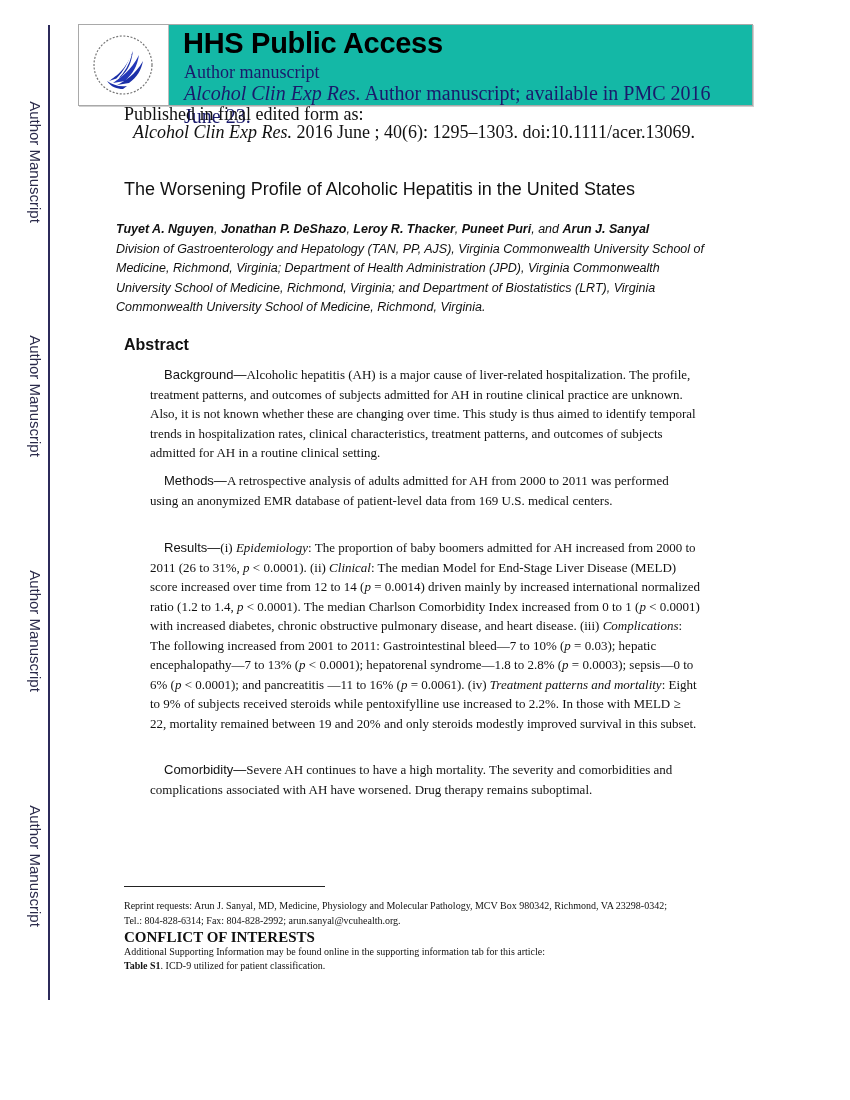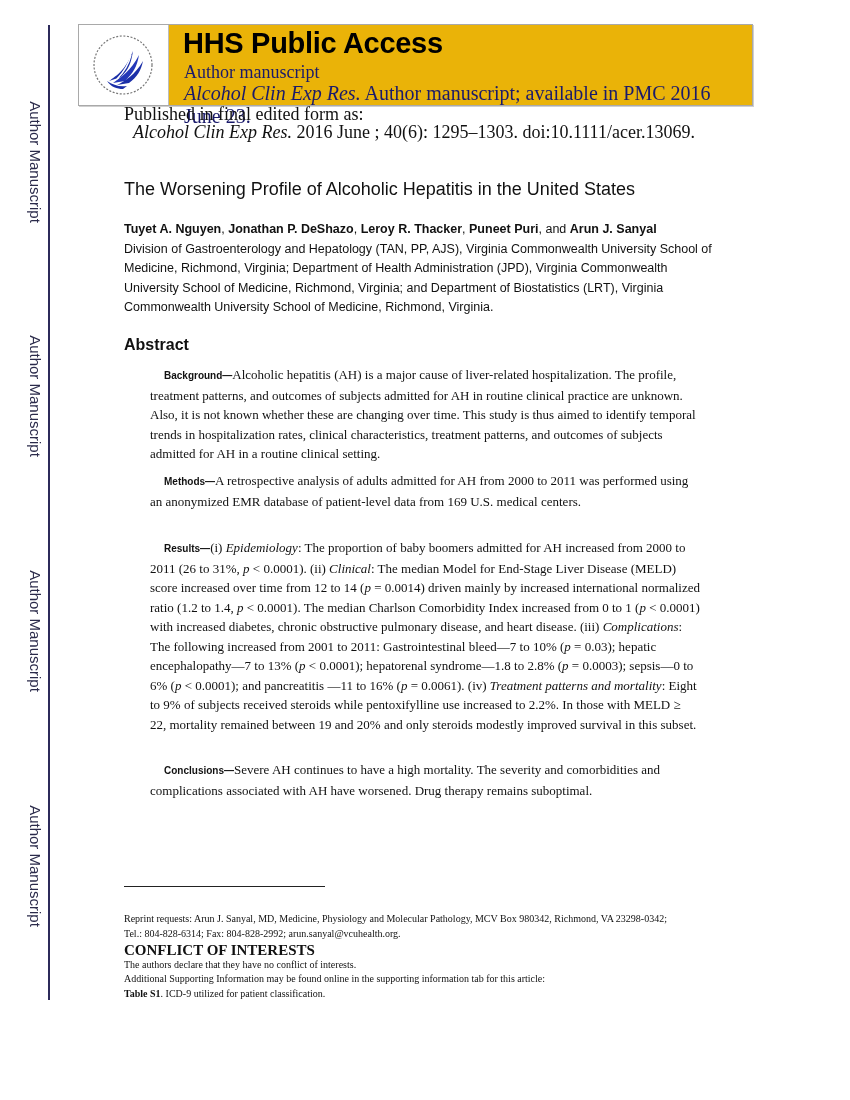--- a/index.html
+++ b/index.html
@@ -8,53 +8,53 @@
   .margin-line { position: absolute; left: 48px; top: 25px; width: 2px; height: 975px; background: #2c2a5a; }
   .side-label { position: absolute; left: 26px; width: 18px; height: 140px; }
   .side-label span {
     position: absolute; left: 50%; top: 50%;
     transform: translate(-50%, -50%) rotate(90deg);
     white-space: nowrap; font-size: 15px; color: #2a2a4a;
     font-family: "Liberation Sans", "DejaVu Sans", sans-serif;
   }
 
   .hhs-box { position: absolute; left: 78px; top: 24px; width: 673px; height: 80px;
-    border: 1px solid #a9a9a9; background: #eab308; box-shadow: 1px 1px 0 #cfcfcf; }
+    border: 1px solid #a9a9a9; background: #14b8a6; box-shadow: 1px 1px 0 #cfcfcf; }
   .hhs-logo-cell { position: absolute; left: 0; top: 0; width: 89px; height: 80px; background: #ffffff; border-right: 1px solid #bdbdbd; }
   .hhs-logo-cell svg { position: absolute; left: 10px; top: 6px; }
   .hhs-title { position: absolute; left: 104px; top: 2px; font-size: 29px; font-weight: bold; color: #000;
     font-family: "Liberation Sans", "DejaVu Sans", sans-serif; letter-spacing: -0.3px; }
   .hhs-sub { position: absolute; left: 105px; top: 37px; font-size: 18px; color: #1a1a6b;
     font-family: "Liberation Serif", "DejaVu Serif", serif; }
   .hhs-avail { position: absolute; left: 105px; top: 57px; font-size: 20px; color: #1a1a6b;
     font-family: "Liberation Serif", "DejaVu Serif", serif; }
   .hhs-avail i { font-style: italic; }
 
   .pub-form { position: absolute; left: 124px; top: 105px; font-size: 18px; line-height: 18px;
     font-family: Liberation Serif, serif; }
   .pub-form .cite { padding-left: 9px; text-align: right; }
 
   .article-title { position: absolute; left: 124px; top: 179px; font-size: 18px; font-weight: normal;
     font-family: "Liberation Sans", "DejaVu Sans", sans-serif; }
 
-  .authors { position: absolute; left: 124px; top: 220px; width: 600px; font-size: 12.5px; line-height: 19.5px;
-    font-family: "Liberation Sans", "DejaVu Sans", sans-serif; }
+  .authors { position: absolute; left: 116px; top: 220px; width: 600px; font-size: 12.5px; line-height: 19.5px;
+    font-family: "Liberation Sans", "DejaVu Sans", sans-serif; font-style: italic; }
   .authors b { font-weight: bold; }
 
   .abstract-heading { position: absolute; left: 124px; top: 336px; font-size: 16px; font-weight: bold;
     font-family: "Liberation Sans", "DejaVu Sans", sans-serif; }
 
   .abs-para { position: absolute; left: 150px; width: 550px; font-size: 13px; line-height: 19.5px; text-indent: 14px;
     font-family: "Liberation Serif", "DejaVu Serif", serif; }
-  .abs-para .lead { font-family: "Liberation Sans", "DejaVu Sans", sans-serif; font-weight: bold; font-size: 10px; }
+  .abs-para .lead { font-family: "Liberation Sans", "DejaVu Sans", sans-serif; font-weight: normal; font-size: 13px; }
   .abs-para i { font-style: italic; }
 
   .footnote-rule { position: absolute; left: 124px; top: 886px; width: 201px; height: 1px; background: #222; }
   .footnotes { position: absolute; left: 124px; top: 899px; width: 560px; font-size: 10px; line-height: 14.5px;
-    font-family: "Liberation Serif", "DejaVu Serif", serif; margin-top: 13px; }
+    font-family: "Liberation Serif", "DejaVu Serif", serif; }
   .footnotes .fn-head { font-weight: bold; font-size: 15px; margin-top: 2px; }
   .footnotes b { font-weight: bold; }
 </style>
 </head>
 <body>
 
 <div class="margin-line"></div>
 <div class="side-label" style="top:92px">
     <span>Author Manuscript</span>
   </div>
@@ -100,22 +100,21 @@
 </div>
 
 <div class="abstract-heading">Abstract</div>
 
 <div class="abs-para" style="top:365px"><span class="lead">Background—</span><span>Alcoholic hepatitis (AH) is a major cause of liver-related hospitalization. The profile, treatment patterns, and outcomes of subjects admitted for AH in routine clinical practice are unknown. Also, it is not known whether these are changing over time. This study is thus aimed to identify temporal trends in hospitalization rates, clinical characteristics, treatment patterns, and outcomes of subjects admitted for AH in a routine clinical setting.</span></div>
 
 <div class="abs-para" style="top:471px"><span class="lead">Methods—</span><span>A retrospective analysis of adults admitted for AH from 2000 to 2011 was performed using an anonymized EMR database of patient-level data from 169 U.S. medical centers.</span></div>
 
 <div class="abs-para" style="top:538px"><span class="lead">Results—</span><span id="results-body"><span>(i) </span><i>Epidemiology</i><span>: The proportion of baby boomers admitted for AH increased from 2000 to 2011 (26 to 31%, </span><i>p</i><span> &lt; 0.0001). (ii) </span><i>Clinical</i><span>: The median Model for End-Stage Liver Disease (MELD) score increased over time from 12 to 14 (</span><i>p</i><span> = 0.0014) driven mainly by increased international normalized ratio (1.2 to 1.4, </span><i>p</i><span> &lt; 0.0001). The median Charlson Comorbidity Index increased from 0 to 1 (</span><i>p</i><span> &lt; 0.0001) with increased diabetes, chronic obstructive pulmonary disease, and heart disease. (iii) </span><i>Complications</i><span>: The following increased from 2001 to 2011: Gastrointestinal bleed—7 to 10% (</span><i>p</i><span> = 0.03); hepatic encephalopathy—7 to 13% (</span><i>p</i><span> &lt; 0.0001); hepatorenal syndrome—1.8 to 2.8% (</span><i>p</i><span> = 0.0003); sepsis—0 to 6% (</span><i>p</i><span> &lt; 0.0001); and pancreatitis —11 to 16% (</span><i>p</i><span> = 0.0061). (iv) </span><i>Treatment patterns and mortality</i><span>: Eight to 9% of subjects received steroids while pentoxifylline use increased to 2.2%. In those with MELD ≥ 22, mortality remained between 19 and 20% and only steroids modestly improved survival in this subset.</span></span></div>
 
-<div class="abs-para" style="top:760px"><span class="lead">Conclusions—</span><span>Severe AH continues to have a high mortality. The severity and comorbidities and complications associated with AH have worsened. Drug therapy remains suboptimal.</span></div>
+<div class="abs-para" style="top:760px"><span class="lead">Comorbidity—</span><span>Severe AH continues to have a high mortality. The severity and comorbidities and complications associated with AH have worsened. Drug therapy remains suboptimal.</span></div>
 
 <div class="footnote-rule"></div>
 <div class="footnotes">
   <div>Reprint requests: Arun J. Sanyal, MD, Medicine, Physiology and Molecular Pathology, MCV Box 980342, Richmond, VA 23298-0342; Tel.: 804-828-6314; Fax: 804-828-2992; arun.sanyal@vcuhealth.org.</div>
   <div class="fn-head">CONFLICT OF INTERESTS</div>
-  <div>The authors declare that they have no conflict of interests.</div>
   <div>Additional Supporting Information may be found online in the supporting information tab for this article:</div>
   <div><b>Table S1</b><span>. ICD-9 utilized for patient classification.</span></div>
 </div>
 
 </body></html>

